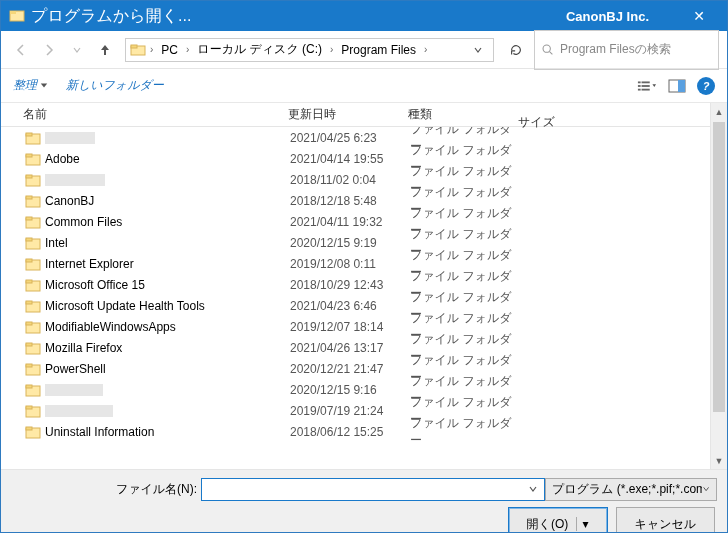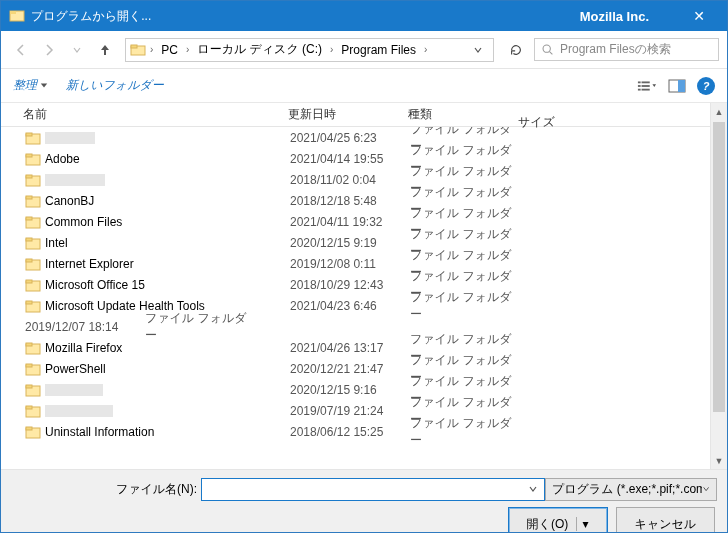--- a/index.html
+++ b/index.html
@@ -1,32 +1,32 @@
 <!DOCTYPE html>
 <html><head>
 <meta charset="utf-8">
 <style>
 * { box-sizing: border-box; margin: 0; padding: 0; font-family: "Yu Gothic UI", "Meiryo", sans-serif; font-size: 12px; }
 body { width: 728px; height: 533px; background: #fff; border: 1px solid #2e7ac0; overflow: hidden; }
 .titlebar { height: 30px; background: #1979ca; color: #fff; display: flex; align-items: center; padding: 0 8px; }
 .titlebar .icon { width: 16px; height: 16px; margin-right: 6px; }
-.titlebar .title { flex: 0 0 auto; font-size: 12px; }
+.titlebar .title { flex: 0 0 auto; font-size: 16px; }
 .titlebar .spacer { flex: 1; }
 .titlebar .brand { font-weight: bold; font-size: 13px; margin-right: 30px; }
 .titlebar .close { width: 40px; text-align: center; font-size: 14px; cursor: default; }
 .navbar { height: 38px; display: flex; align-items: center; padding: 0 8px; gap: 4px; border-bottom: 1px solid #e5e5e5; }
 .navbtn { width: 24px; height: 24px; display: flex; align-items: center; justify-content: center; color: #888; }
 .navbtn.enabled { color: #1979ca; }
 .breadcrumb { flex: 1; height: 24px; border: 1px solid #ccc; display: flex; align-items: center; padding: 0 4px; gap: 2px; margin: 0 4px; }
 .breadcrumb .fld { width: 16px; height: 16px; }
 .breadcrumb .sep { color: #666; font-size: 10px; padding: 0 2px; }
 .breadcrumb .crumb { padding: 0 4px; color: #000; }
 .breadcrumb .dd { color: #555; margin-left: auto; padding: 0 6px; }
 .refresh { width: 28px; height: 24px; display: flex; align-items: center; justify-content: center; color: #333; }
-.searchbox { width: 185px; height: 23px; border: 1px solid #ccc; display: flex; align-items: center; padding: 0 6px; color: #888; gap: 6px; }
+.searchbox { width: 185px; height: 40px; border: 1px solid #ccc; display: flex; align-items: center; padding: 0 6px; color: #888; gap: 6px; }
 .toolbar { height: 34px; display: flex; align-items: center; padding: 0 12px; gap: 18px; border-bottom: 1px solid #e8e8e8; background: #fff; font-style: italic; }
 .toolbtn { color: #1a71c1; display: flex; align-items: center; gap: 3px; }
 .toolbar .right { margin-left: auto; display: flex; align-items: center; gap: 10px; }
 .viewbtn { width: 20px; height: 18px; display: flex; align-items: center; justify-content: center; color: #555; }
 .helpbtn { width: 18px; height: 18px; border-radius: 50%; background: #1979ca; color: #fff; display: flex; align-items: center; justify-content: center; font-weight: bold; font-size: 11px; }
 .listarea { height: 366px; display: flex; }
 .filelist { flex: 1; position: relative; overflow: hidden; }
 .headers { display: flex; height: 24px; border-bottom: 1px solid #e5e5e5; padding-left: 18px; color: #333; }
 .headers > div { display: flex; align-items: center; border-right: 1px solid transparent; padding-left: 4px; }
 .col-name { width: 265px; }
@@ -60,21 +60,21 @@
 
 <div class="titlebar">
   <span class="icon">
     <svg viewBox="0 0 16 16">
         <rect x="1" y="3" width="14" height="10" fill="#ffe9a6" stroke="#d9b45a"></rect>
         <rect x="1" y="3" width="6" height="3" fill="#f5d67a"></rect>
       </svg>
   </span>
   <span class="title">プログラムから開く...</span>
   <span class="spacer"></span>
-  <span class="brand">Mozilla Inc.</span>
+  <span class="brand">CanonBJ Inc.</span>
   <span class="close">✕</span>
 </div>
 
 <div class="navbar">
   <div class="navbtn">
       <svg width="16" height="16" viewBox="0 0 16 16">
         <path d="M10 3 L5 8 L10 13" stroke="#bbb" stroke-width="1.5" fill="none"></path>
       </svg>
     </div>
   <div class="navbtn">
@@ -284,20 +284,29 @@
                 <rect x="1" y="3" width="14" height="10" fill="#ffe9a6" stroke="#d9b45a"></rect>
                 <rect x="1" y="2" width="6" height="3" fill="#f5d67a" stroke="#d9b45a"></rect>
               </svg>
             </span>
             <span>Microsoft Update Health Tools</span>
           </div>
           <div class="dcell">2021/04/23 6:46</div>
           <div class="tcell">ファイル フォルダー</div>
         </div>
         <div class="row">
+          <div class="fcell">
+            <span class="fldicon">
+              <svg viewBox="0 0 16 14">
+                <rect x="1" y="3" width="14" height="10" fill="#ffe9a6" stroke="#d9b45a"></rect>
+                <rect x="1" y="2" width="6" height="3" fill="#f5d67a" stroke="#d9b45a"></rect>
+              </svg>
+            </span>
+            <span>ModifiableWindowsApps</span>
+          </div>
           <div class="dcell">2019/12/07 18:14</div>
           <div class="tcell">ファイル フォルダー</div>
         </div>
         <div class="row">
           <div class="fcell">
             <span class="fldicon">
               <svg viewBox="0 0 16 14">
                 <rect x="1" y="3" width="14" height="10" fill="#ffe9a6" stroke="#d9b45a"></rect>
                 <rect x="1" y="2" width="6" height="3" fill="#f5d67a" stroke="#d9b45a"></rect>
               </svg>

